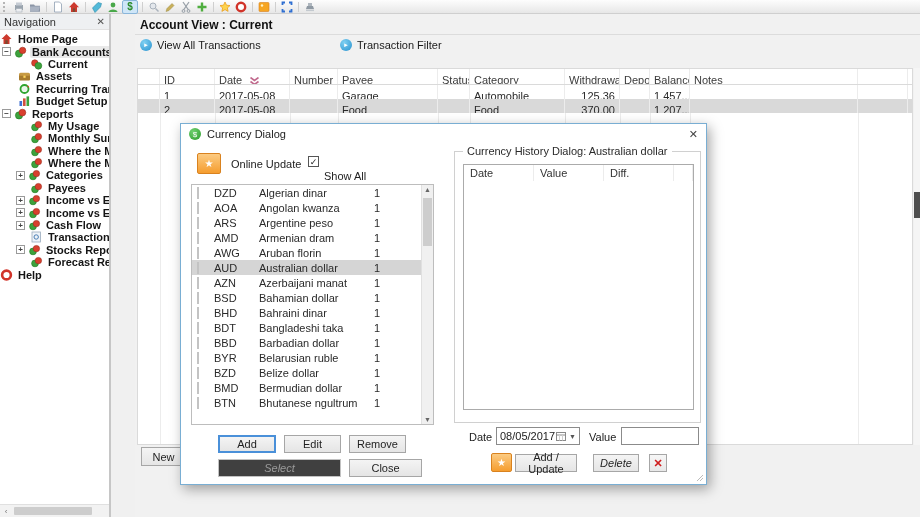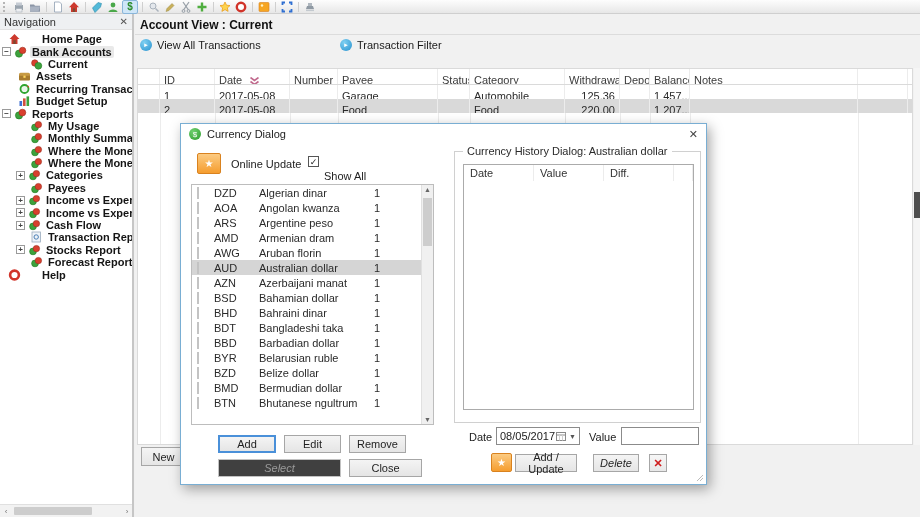--- a/index.html
+++ b/index.html
@@ -7,32 +7,32 @@
           font-family:"Liberation Sans",sans-serif;font-size:11px;color:#222;}
   .abs{position:absolute;}
   
   .toolbar{left:0;top:0;width:920px;height:14px;background:linear-gradient(#fdfdfd,#e7e7e7);
            border-bottom:1px solid #cfcfcf;display:flex;align-items:center;padding-left:2px;box-sizing:border-box;}
   .tbi{width:14px;height:12px;display:inline-flex;align-items:center;justify-content:center;margin:0 1px;}
   .tbi.active{background:#cfe6f8;border:1px solid #8ab6da;border-radius:2px;}
   .tsep{width:1px;height:10px;background:#cfcfcf;margin:0 3px;}
   .grip{width:3px;height:10px;border-left:2px dotted #b5b5b5;margin:0 3px 0 1px;}
   
-  .nav{left:0;top:14px;width:134px;height:503px;background:#fff;border-right:2px solid #c6c6c6;box-sizing:border-box;overflow:hidden;}
+  .nav{left:0;top:14px;width:111px;height:503px;background:#fff;border-right:2px solid #c6c6c6;box-sizing:border-box;overflow:hidden;}
   .nav-title{height:15px;background:#eef0f2;display:flex;align-items:center;justify-content:space-between;
              padding:0 4px;color:#333;border-bottom:1px solid #e2e2e2;}
   .nav-x{color:#555;font-size:10px;cursor:default;}
   .tree{position:relative;padding-top:3px;}
   .titem{height:12.4px;display:flex;align-items:center;white-space:nowrap;overflow:hidden;font-weight:bold;color:#151515;}
   .titem .lbl{padding:0 2px;}
   .titem .lbl.sel{background:#e9e9e9;border-radius:2px;}
   .exp{width:9px;height:9px;border:1px solid #9a9a9a;background:#fff;box-sizing:border-box;
        display:inline-flex;align-items:center;justify-content:center;font-size:8px;line-height:7px;color:#444;margin-right:3px;flex:none;}
   .tico{width:13px;height:12px;margin-right:3px;flex:none;display:inline-flex;}
-  .ind0{padding-left:8px;gap:16px;} .ind0e{padding-left:2px;} .ind1{padding-left:18px;} .ind1x{padding-left:30px;} .ind1e{padding-left:16px;}
+  .ind0{} .ind0e{padding-left:2px;} .ind1{padding-left:18px;} .ind1x{padding-left:30px;} .ind1e{padding-left:16px;}
   .nav-hscroll{position:absolute;left:0;bottom:0;width:133px;height:12px;background:#f2f2f2;border-top:1px solid #e0e0e0;
                display:flex;align-items:center;}
   .nav-hscroll .arr{width:12px;text-align:center;color:#777;font-size:8px;}
   .nav-hthumb{position:absolute;left:14px;width:78px;height:8px;top:2px;background:#cdcdcd;border-radius:1px;}
   
   .main{left:135px;top:14px;width:785px;height:503px;background:#f1f1f1;}
   .main-title{position:absolute;left:5px;top:4px;font-weight:bold;font-size:12px;color:#111;}
   .title-line{position:absolute;left:0;top:20px;width:785px;height:1px;background:#dcdcdc;}
   .linkrow{position:absolute;left:5px;top:25px;display:flex;align-items:center;color:#1b1b1b;}
   .bluedot{width:12px;height:12px;border-radius:50%;background:radial-gradient(circle at 35% 30%,#7fd0f2,#2892cf);
@@ -446,21 +446,21 @@
         <div></div>
       </div>
       <div class="trow tr selrow">
         <div></div>
         <div>2</div>
         <div>2017-05-08</div>
         <div></div>
         <div>Food</div>
         <div></div>
         <div>Food</div>
-        <div class="ra">220.00</div>
+        <div class="ra">370.00</div>
         <div></div>
         <div class="ra">1 207....</div>
         <div></div>
         <div></div>
       </div>
       <div class="gridarea">
         <div class="vline" style="left:22px;"></div>
           <div class="vline" style="left:77px;"></div>
         <div class="vline" style="left:152px;"></div>
           <div class="vline" style="left:200px;"></div>

